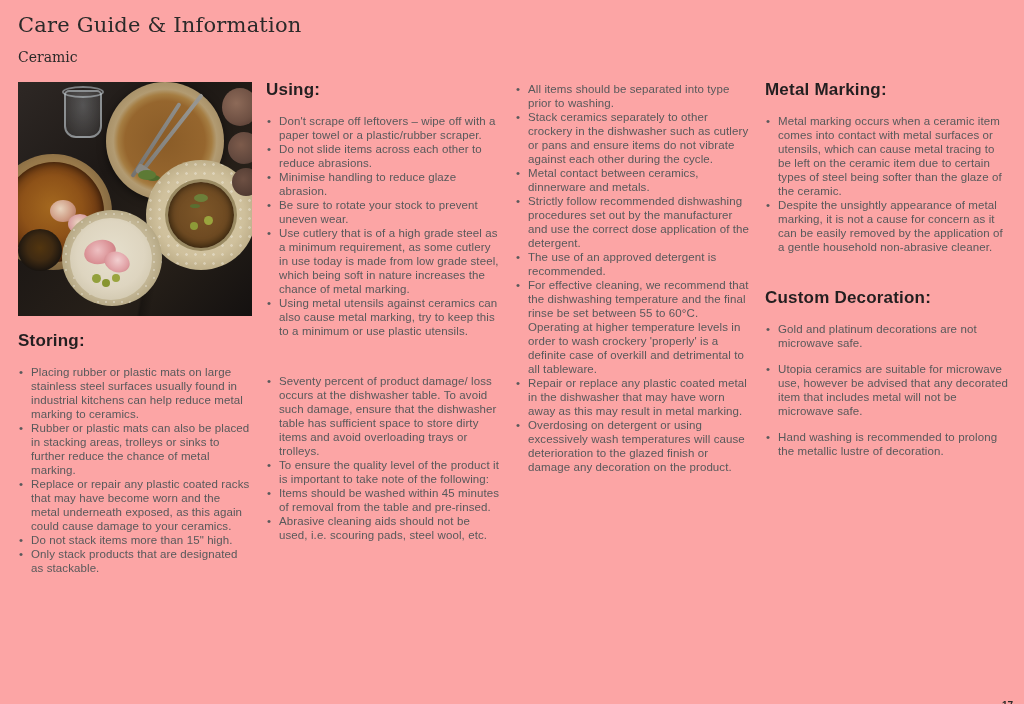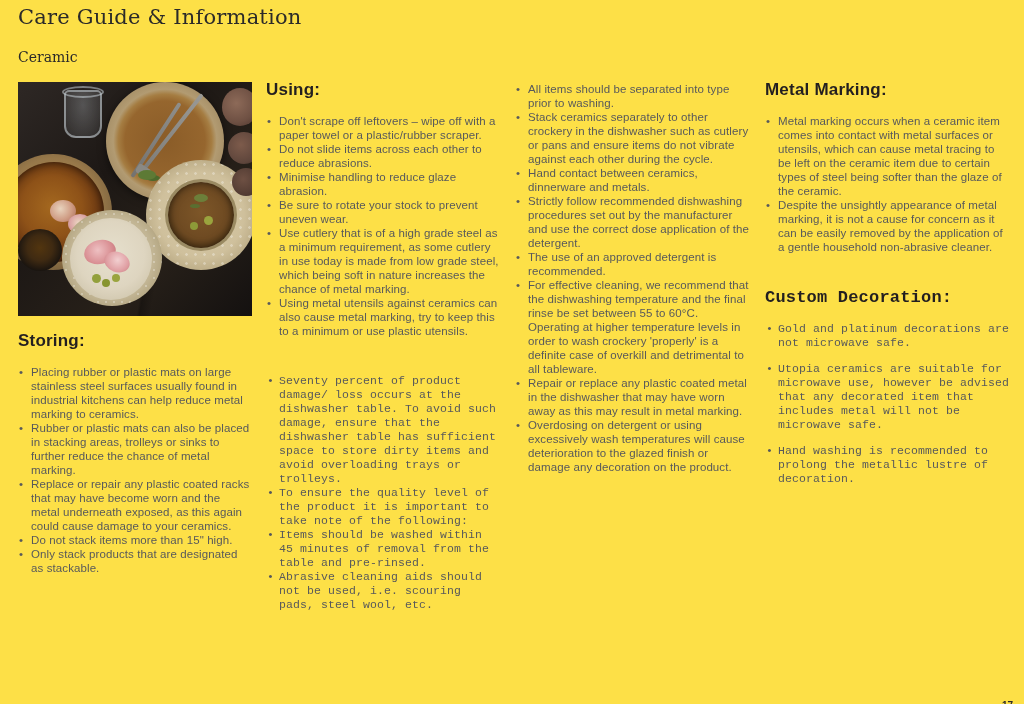--- a/index.html
+++ b/index.html
@@ -1,34 +1,34 @@
 <!DOCTYPE html>
 <html><head>
 <meta charset="utf-8">
 <style>
   * { margin:0; padding:0; box-sizing:border-box; }
   html,body { background:#ffffff; }
   .page {
     position:relative;
     width:1024px; height:704px;
-    background:#fde047;
+    background:#fca5a5;
     overflow:hidden;
     font-family:"Liberation Sans", sans-serif;
-    padding:4px 0 0 18px;
+    padding:12px 0 0 18px;
   }
   .title {
     font-family:"DejaVu Serif", serif;
     font-size:21px; font-weight:500;
     color:#2b2a29; letter-spacing:.2px;
     line-height:26px;
   }
   .subtitle {
     font-family:"DejaVu Serif", serif;
     font-size:14px; color:#2b2a29;
-    margin-top:18px; line-height:18px;
+    margin-top:10px; line-height:18px;
   }
   .columns {
     margin-top:16px;
     display:grid;
     grid-template-columns:234px 235px 236px 245px;
     column-gap:14px;
     padding-right:5px;
   }
   .sec-heading {
     font-size:17px; font-weight:bold;
@@ -42,21 +42,21 @@
     padding-left:13px;
     font-size:11.5px; line-height:14px;
     color:#58595b; letter-spacing:.1px;
   }
   .bullets li::before {
     content:"•";
     position:absolute; left:1px; top:0;
     color:#58595b;
   }
   .bullets.spaced li { margin-bottom:12px; }
-  .section-gap { margin-top:36px;font-family:Liberation Mono, monospace; }
+  .section-gap { margin-top:36px; }
   .photo-gap { margin-top:17px; }
 
   
   .photo {
     position:relative; width:234px; height:234px;
     background:
       linear-gradient(100deg, rgba(0,0,0,0) 58%, rgba(0,0,0,.28) 59%, rgba(0,0,0,0) 63%),
       linear-gradient(135deg,#2e2825 0%, #1d1815 38%, #272019 68%, #141110 100%);
     overflow:hidden;
   }
@@ -211,21 +211,21 @@
           <li>Items should be washed within 45 minutes of removal from the table and pre-rinsed.</li>
           <li>Abrasive cleaning aids should not be used, i.e. scouring pads, steel wool, etc.</li>
         </ul>
       </div>
     </div>
 
     <div class="col">
       <ul class="bullets">
         <li>All items should be separated into type prior to washing.</li>
         <li>Stack ceramics separately to other crockery in the dishwasher such as cutlery or pans and ensure items do not vibrate against each other during the cycle.</li>
-        <li>Hand contact between ceramics, dinnerware and metals.</li>
+        <li>Metal contact between ceramics, dinnerware and metals.</li>
         <li>Strictly follow recommended dishwashing procedures set out by the manufacturer and use the correct dose application of the detergent.</li>
         <li>The use of an approved detergent is recommended.</li>
         <li>For effective cleaning, we recommend that the dishwashing temperature and the final rinse be set between 55 to 60°C. Operating at higher temperature levels in order to wash crockery 'properly' is a definite case of overkill and detrimental to all tableware.</li>
         <li>Repair or replace any plastic coated metal in the dishwasher that may have worn away as this may result in metal marking.</li>
         <li>Overdosing on detergent or using excessively wash temperatures will cause deterioration to the glazed finish or damage any decoration on the product.</li>
       </ul>
     </div>
 
     <div class="col">
       <div>

